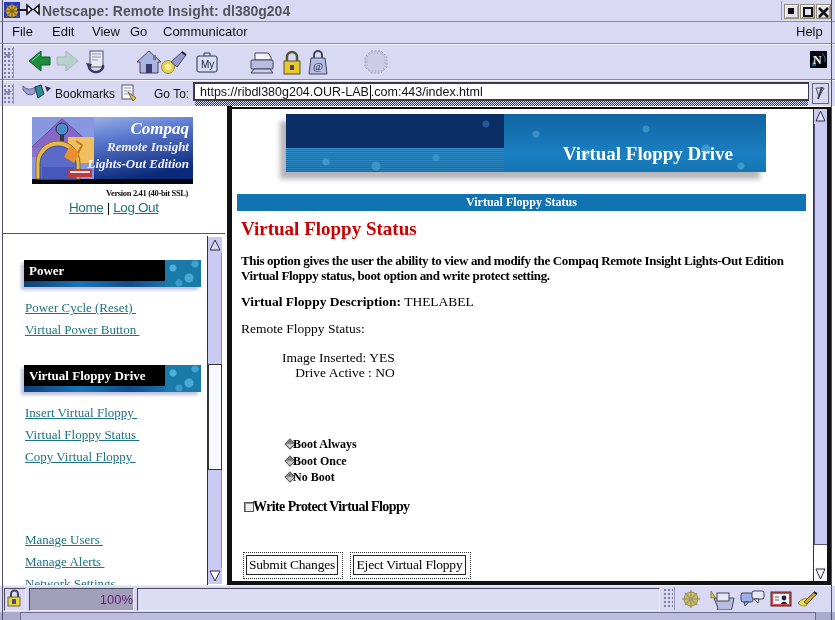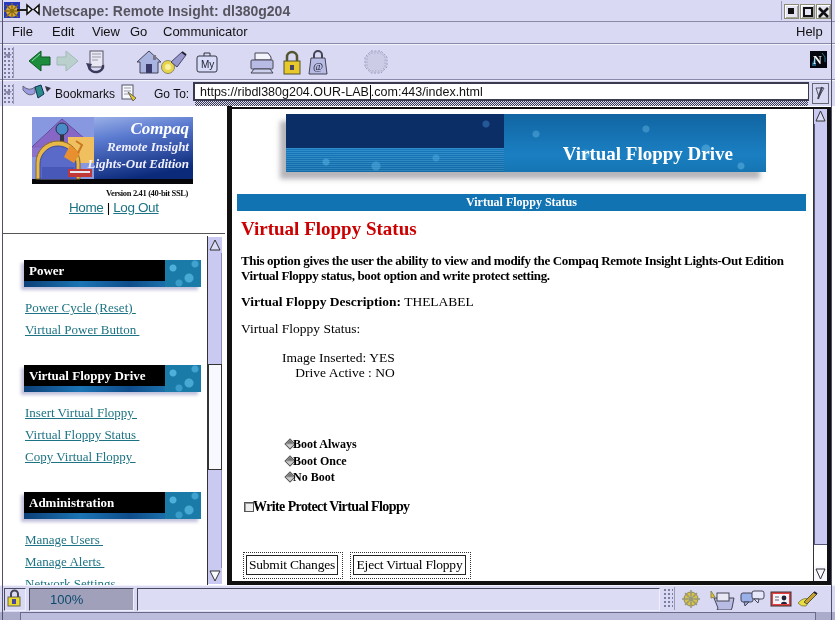--- a/index.html
+++ b/index.html
@@ -245,26 +245,20 @@
  <div class="slink" style="top:86px;">Virtual Power Button&nbsp;</div>
  <div class="shead" style="top:129px;">
       <div class="blk"></div>
       <div class="teal"></div>
       <div class="strip"></div>
       <div class="txt">Virtual Floppy Drive</div>
     </div>
  <div class="slink" style="top:169px;">Insert Virtual Floppy&nbsp;</div>
  <div class="slink" style="top:191px;">Virtual Floppy Status&nbsp;</div>
  <div class="slink" style="top:213px;">Copy Virtual Floppy&nbsp;</div>
- <div class="shead" style="top:256px;">
-      <div class="blk"></div>
-      <div class="teal"></div>
-      <div class="strip"></div>
-      <div class="txt">Administration</div>
-    </div>
  <div class="slink" style="top:296px;">Manage Users&nbsp;</div>
  <div class="slink" style="top:318px;">Manage Alerts&nbsp;</div>
  <div class="slink" style="top:340px;">Network Settings&nbsp;</div>
 
  <div class="abs" style="left:204px;top:0px;width:15px;height:349px;background:#fff;border-left:1px solid #333;"></div>
  <div class="abs" style="left:205px;top:1px;width:14px;height:16px;background:#c9c9f2;">
   <svg width="14" height="16">
         <path d="M7 3L12 13H2Z" fill="#dcdcf8" stroke="#333"></path>
       </svg>
  </div>
@@ -298,21 +292,21 @@
  </div>
 
  <div class="abs ser" style="left:5px;top:87px;width:569px;height:17px;background:#1173b2;color:#fff;
   font-weight:bold;font-size:12px;text-align:center;line-height:16px;">Virtual Floppy Status</div>
 
  <div class="abs ser" style="left:9px;top:111px;font-weight:bold;font-size:19px;color:#cc0000;">Virtual Floppy Status</div>
 
  <div class="abs ser" style="left:9px;top:187px;font-size:13.5px;"><b>Virtual Floppy Description:</b> THELABEL</div>
  <div class="abs ser" style="left:9px;top:146px;font-weight:bold;font-size:13px;letter-spacing:-0.35px;line-height:15px;white-space:nowrap;">
   This option gives the user the ability to view and modify the Compaq Remote Insight Lights-Out Edition<br>Virtual Floppy status, boot option and write protect setting.</div>
- <div class="abs ser" style="left:9px;top:214px;font-size:13.5px;">Virtual Floppy Status:</div>
+ <div class="abs ser" style="left:9px;top:214px;font-size:13.5px;">Remote Floppy Status:</div>
  <div class="abs ser" style="left:50px;top:243px;font-size:13.5px;line-height:15px;text-align:right;">Image Inserted: YES<br>Drive Active : NO</div>
 
  <div class="abs" style="left:54px;top:333px;width:6px;height:6px;background:linear-gradient(135deg,#777 40%,#ccc 60%);transform:rotate(45deg);border:1px solid #555;"></div>
  <div class="abs ser" style="left:61px;top:330px;font-weight:bold;font-size:12px;">Boot Always</div>
  <div class="abs" style="left:54px;top:350px;width:6px;height:6px;background:linear-gradient(135deg,#777 40%,#ccc 60%);transform:rotate(45deg);border:1px solid #555;"></div>
  <div class="abs ser" style="left:61px;top:347px;font-weight:bold;font-size:12px;">Boot Once</div>
  <div class="abs" style="left:54px;top:366px;width:6px;height:6px;background:linear-gradient(135deg,#777 40%,#ccc 60%);transform:rotate(45deg);border:1px solid #555;"></div>
  <div class="abs ser" style="left:61px;top:363px;font-weight:bold;font-size:12px;">No Boot</div>
 
  <div class="abs" style="left:12px;top:395px;width:8px;height:8px;border:1px solid #555;background:#eee;box-shadow:inset 1px 1px 0 #999;"></div>
@@ -345,21 +339,21 @@
 
 <div class="abs" style="left:0;top:585px;width:835px;height:27px;background:#d9d9f4;border-top:1px solid #f2f2fa;"></div>
 <div class="sunken" style="left:4px;top:588px;width:20px;height:21px;">
  <svg width="18" height="19">
   <rect x="3" y="8" width="12" height="9" fill="#e8d82a" stroke="#665"></rect>
   <path d="M6 8V5a3.2 3.2 0 0 1 7 0v3" stroke="#445" stroke-width="2" fill="none"></path>
   <rect x="7" y="10" width="4" height="5" fill="#4848a0"></rect>
  </svg>
 </div>
 <div class="sunken" style="left:29px;top:588px;width:103px;height:21px;background:#a0a0ba;">
- <div style="text-align:left;font-size:13px;color:#0c4a6e;padding-top:3px;margin-left:20px;">100%</div>
+ <div style="text-align:right;font-size:13px;color:#701a75;padding-top:3px;">100%</div>
 </div>
 <div class="sunken" style="left:137px;top:588px;width:521px;height:21px;background:#dcdcf4;"></div>
 <div class="abs" style="left:663px;top:588px;width:10px;height:21px;
  background-image:radial-gradient(circle at 2px 2px,#7d7da0 1px,transparent 1.2px);background-size:4px 4px;"></div>
 <div class="abs" style="left:674px;top:587px;width:1px;height:23px;background:#9a9ab8;"></div>
 <div class="abs" style="left:678px;top:588px;">
  <svg width="140" height="22">
 
   <g transform="translate(4,1)">
    <circle cx="9" cy="10" r="7" fill="#d8c040" stroke="#886"></circle>

